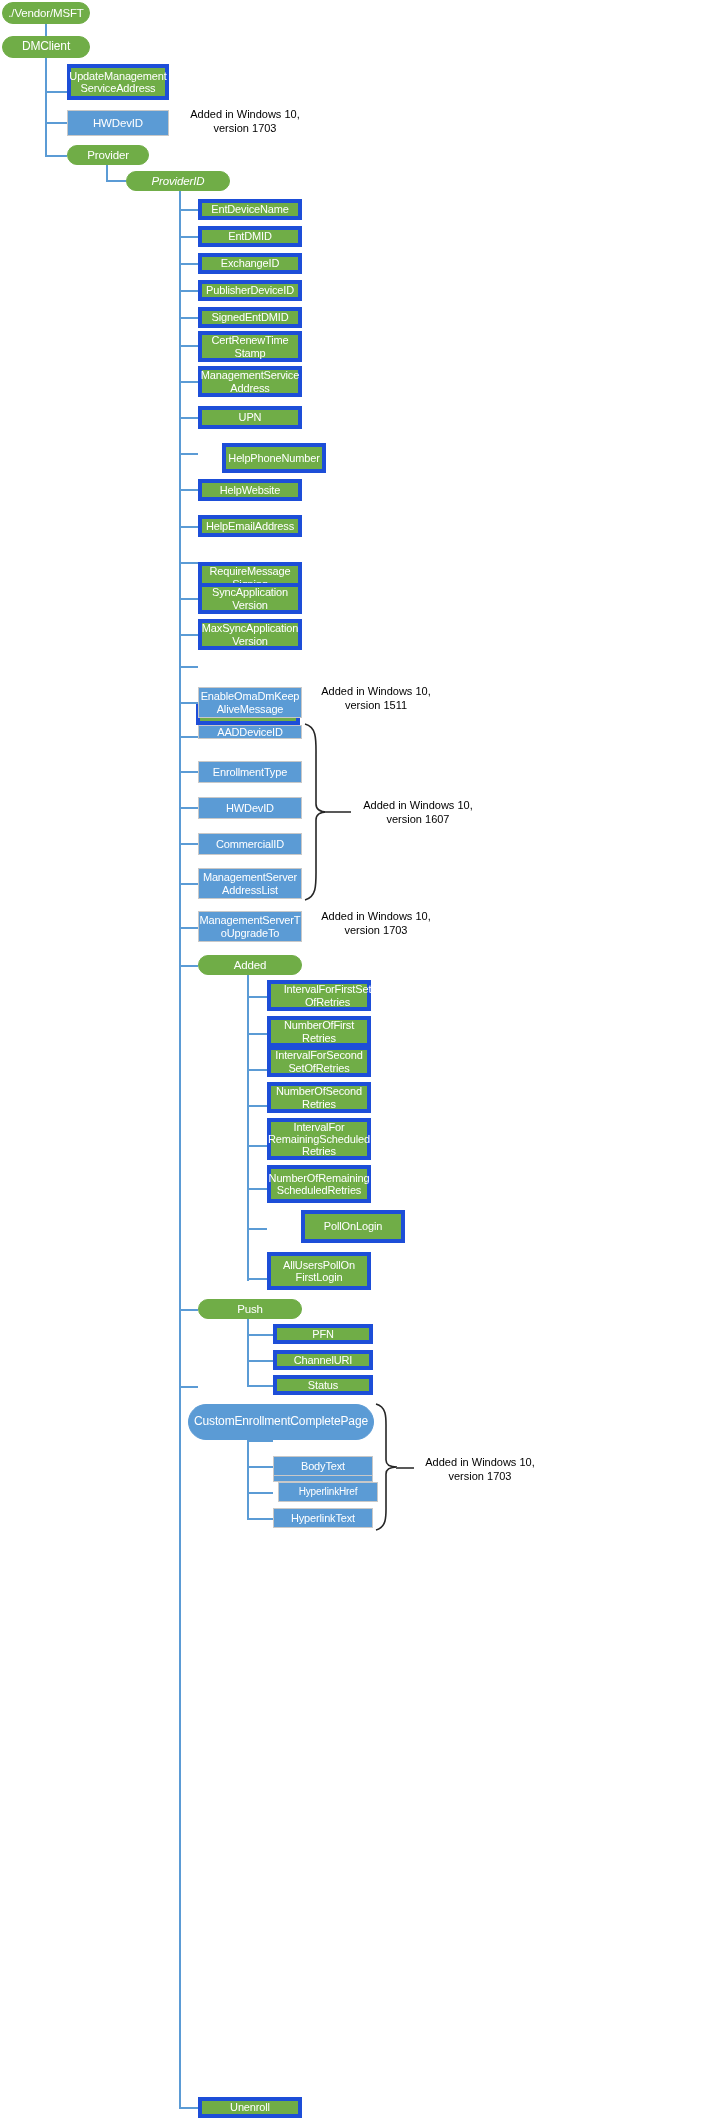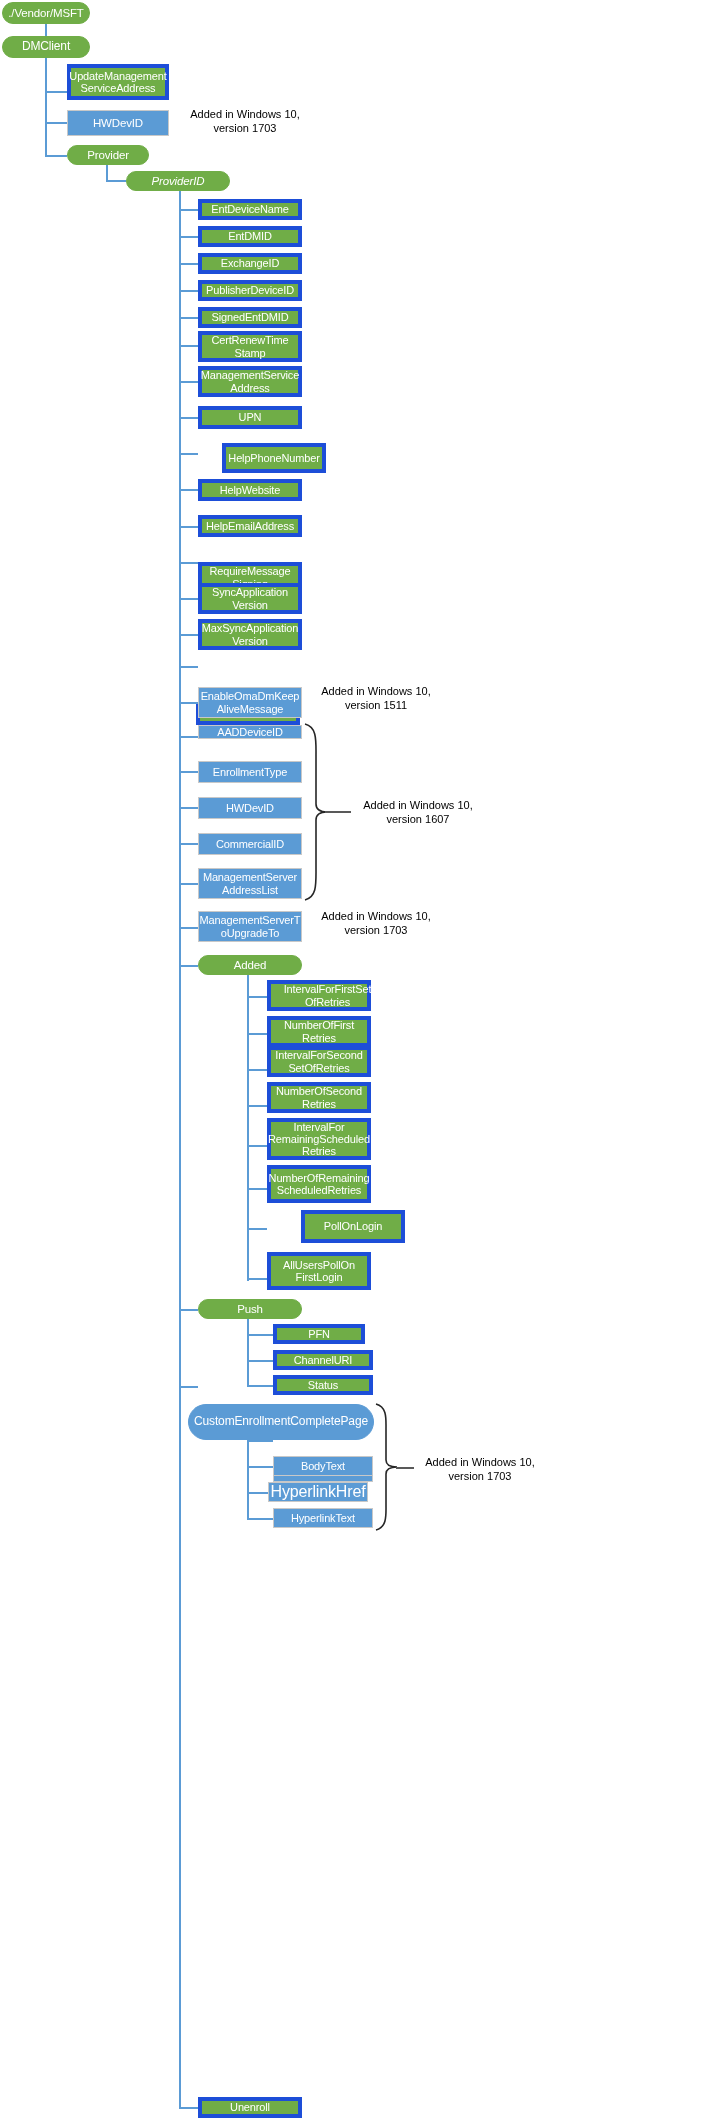--- a/index.html
+++ b/index.html
@@ -220,39 +220,39 @@
   <div class="node green" style="left:267px;top:1252px;width:104px;height:38px;font-size:11px;">AllUsersPollOn
 FirstLogin</div>
 
   <div class="node green rounded" style="left:198px;top:1299px;width:104px;height:20px;font-size:11.5px;">Push</div>
 
   <div class="vline" style="left:247px;top:1319px;height:67px;"></div>
   <div class="hline" style="left:247px;top:1334px;width:26px;"></div>
   <div class="hline" style="left:247px;top:1360px;width:26px;"></div>
   <div class="hline" style="left:247px;top:1385px;width:26px;"></div>
 
-  <div class="node green" style="left:273px;top:1324px;width:92px;height:20px;font-size:11px;">PFN</div>
+  <div class="node green" style="left:273px;top:1324px;width:100px;height:20px;font-size:11px;">PFN</div>
 
   <div class="node green" style="left:273px;top:1350px;width:100px;height:20px;font-size:11px;">ChannelURI</div>
 
   <div class="node green" style="left:273px;top:1375px;width:100px;height:20px;font-size:11px;">Status</div>
 
   <div class="node blue rounded" style="left:188px;top:1404px;width:186px;height:36px;font-size:12px;">CustomEnrollmentCompletePage</div>
 
   <div class="vline" style="left:247px;top:1424px;height:95px;"></div>
   <div class="hline" style="left:247px;top:1440px;width:26px;"></div>
   <div class="hline" style="left:247px;top:1466px;width:26px;"></div>
   <div class="hline" style="left:247px;top:1492px;width:26px;"></div>
   <div class="hline" style="left:247px;top:1518px;width:26px;"></div>
 
   <div class="node blue" style="left:273px;top:1430px;width:100px;height:20px;font-size:11px;margin-top:32px;">Title</div>
 
   <div class="node blue" style="left:273px;top:1456px;width:100px;height:20px;font-size:11px;">BodyText</div>
 
-  <div class="node blue" style="left:268px;top:1482px;width:100px;height:20px;font-size:16px;">HyperlinkHref</div>
+  <div class="node blue" style="left:278px;top:1482px;width:100px;height:20px;font-size:10px;">HyperlinkHref</div>
 
   <div class="node blue" style="left:273px;top:1508px;width:100px;height:20px;font-size:11px;">HyperlinkText</div>
 
   <svg class="brace" style="left:374px;top:1402px;width:30px;height:130px;" viewBox="0 0 30 130" preserveAspectRatio="none">
     <path d="M2,2 C13,5 12,16 12,27 L12,58 C12,63 16,65 23,65 C16,65 12,67 12,72 L12,103 C12,114 13,125 2,128" fill="none" stroke="#262626" stroke-width="1.6"></path>
   </svg>
   <div class="leader" style="left:396px;top:1467px;width:18px;"></div>
   <div class="anno" style="left:410px;top:1455px;width:140px;font-size:11px;">Added in Windows 10,
 version 1703</div>
 

